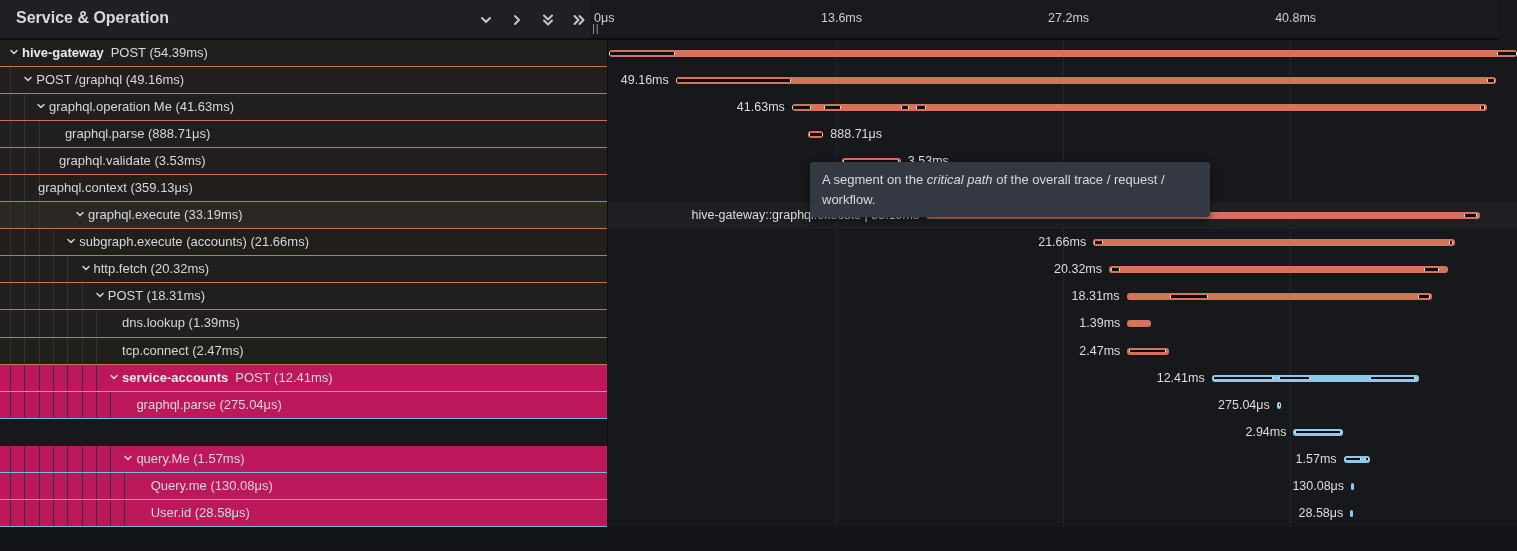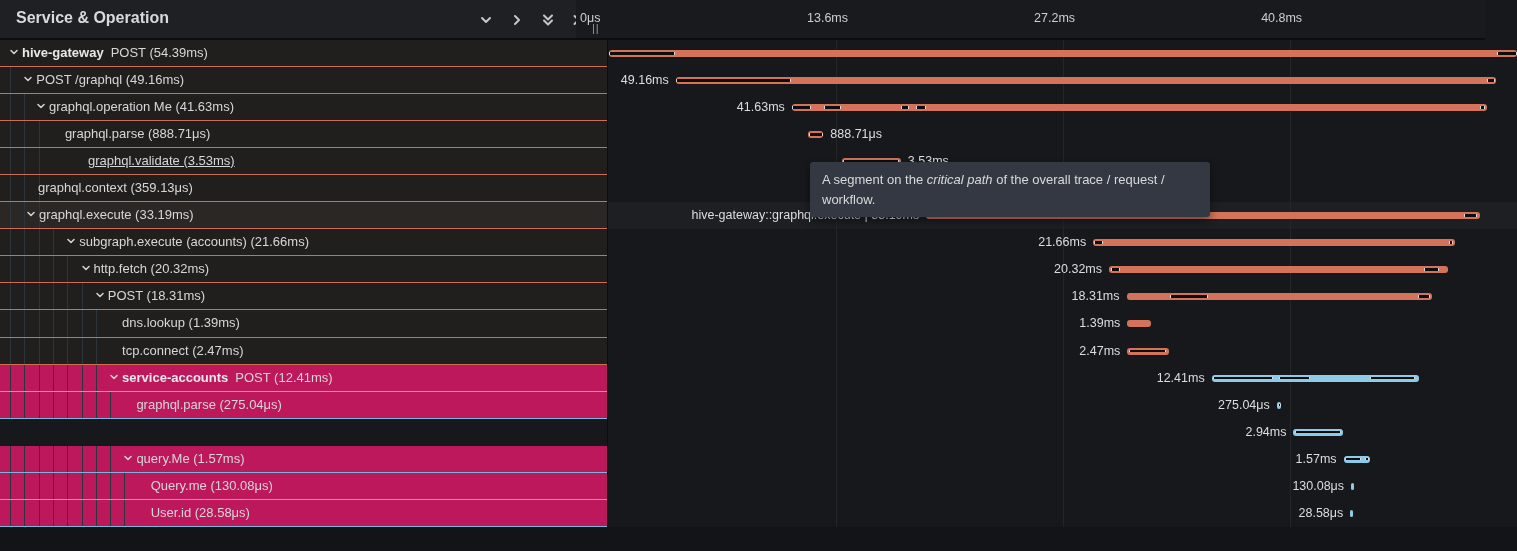--- a/index.html
+++ b/index.html
@@ -3,21 +3,21 @@
 <meta charset="utf-8">
 <style>
   html,body{margin:0;padding:0;background:#0e0f11;}
   #app{position:relative;width:1517px;height:551px;background:#17181b;
        font-family:"Liberation Sans","DejaVu Sans",sans-serif;overflow:hidden;
        -webkit-font-smoothing:antialiased;}
   
   #hdr{position:absolute;left:0;top:0;width:1517px;height:40px;z-index:5;}
   #hdr-left{position:absolute;left:0;top:0;width:608px;height:40px;background:#1f2024;
             border-bottom:2px solid #0c0d0f;box-sizing:border-box;}
-  #hdr-right{position:absolute;left:576px;top:0;width:909px;height:40px;background:#191a1d;
+  #hdr-right{position:absolute;left:590px;top:0;width:909px;height:40px;background:#191a1d;
              border-bottom:2px solid #0c0d0f;box-sizing:border-box;}
   #title{position:absolute;left:16px;top:9px;font-size:16px;font-weight:600;color:#d8d9da;}
   #hdr-icons{position:absolute;right:20px;top:11px;display:flex;gap:13px;}
   .hicon{width:18px;height:18px;display:flex;align-items:center;justify-content:center;cursor:pointer;}
   .hicon svg{stroke:#c4c6c8;fill:none;stroke-width:2;stroke-linecap:round;stroke-linejoin:round;}
   #resize-handle{position:absolute;left:592px;top:22px;color:#9a9ca0;font-size:11px;
                  letter-spacing:1px;cursor:col-resize;}
   .tick{position:absolute;top:11px;font-size:12.5px;color:#cdced0;}
   
   #rows{position:absolute;left:0;top:40px;width:1322px;}
@@ -114,21 +114,21 @@
         <div class="bar bar-gw" style="left: 808.496px; width: 14.8363px;">
           <div class="crit" style="left: 0.834712px; width: 13.3554px;"></div>
         </div>
         <div class="blabel" style="left: 830.333px;">888.71μs</div>
       </div>
       <div class="row svc-gw">
         <div class="cell">
           <div class="guide" style="left: 10px;"></div>
           <div class="guide" style="left: 24.3px;"></div>
           <div class="guide" style="left: 38.6px;"></div>
-          <div class="name" style="padding-left: 88px; text-decoration: underline;"><span>graphql.validate (3.53ms)</span></div>
+          <div class="name" style="padding-left: 59px;"><span>graphql.validate (3.53ms)</span></div>
         </div>
         <div class="bar bar-gw" style="left: 841.885px; width: 58.9307px;">
           <div class="crit" style="left: 0.834712px; width: 56.7604px;"></div>
         </div>
         <div class="blabel" style="left: 907.815px;">3.53ms</div>
       </div>
       <div class="row svc-gw">
         <div class="cell">
           <div class="guide" style="left: 10px;"></div>
           <div class="guide" style="left: 24.3px;"></div>
@@ -136,21 +136,21 @@
           <div class="name" style="padding-left: 38px;"><span>graphql.context (359.13μs)</span></div>
         </div>
         <div class="bar bar-gw" style="left: 901.984px; width: 5.9954px;"></div>
         <div class="blabel" style="left: 914.979px;">359.13μs</div>
       </div>
       <div class="row svc-gw hl">
         <div class="cell">
           <div class="guide" style="left: 10px;"></div>
           <div class="guide" style="left: 24.3px;"></div>
           <div class="guide" style="left: 38.6px;"></div>
-          <div class="name" style="padding-left: 25px;"><span class="chev"><svg width="12" height="12" viewBox="0 0 12 12">
+          <div class="name" style="padding-left: 74px;"><span class="chev"><svg width="12" height="12" viewBox="0 0 12 12">
                 <polyline points="3,4.5 6,7.5 9,4.5"></polyline>
               </svg></span><span>graphql.execute (33.19ms)</span></div>
         </div>
         <div class="bar bar-gw" style="left: 926.191px; width: 554.082px;">
           <div class="crit" style="left: 1.66942px; width: 161.934px;"></div>
           <div class="crit" style="left: 537.555px; width: 13.3554px;"></div>
         </div>
         <div class="blabel" style="right: 597.809px;">hive-gateway::graphql.execute | 33.19ms</div>
       </div>
       <div class="row svc-gw">

